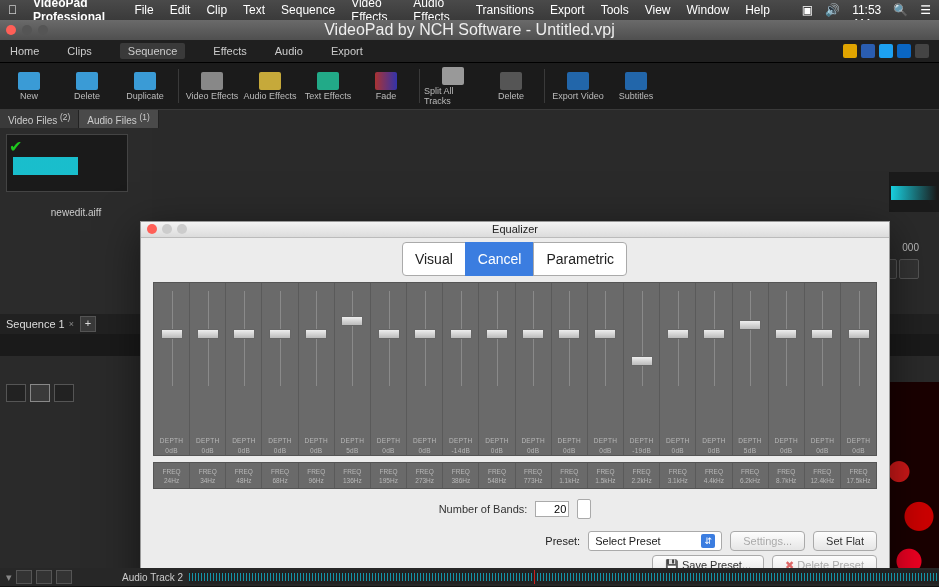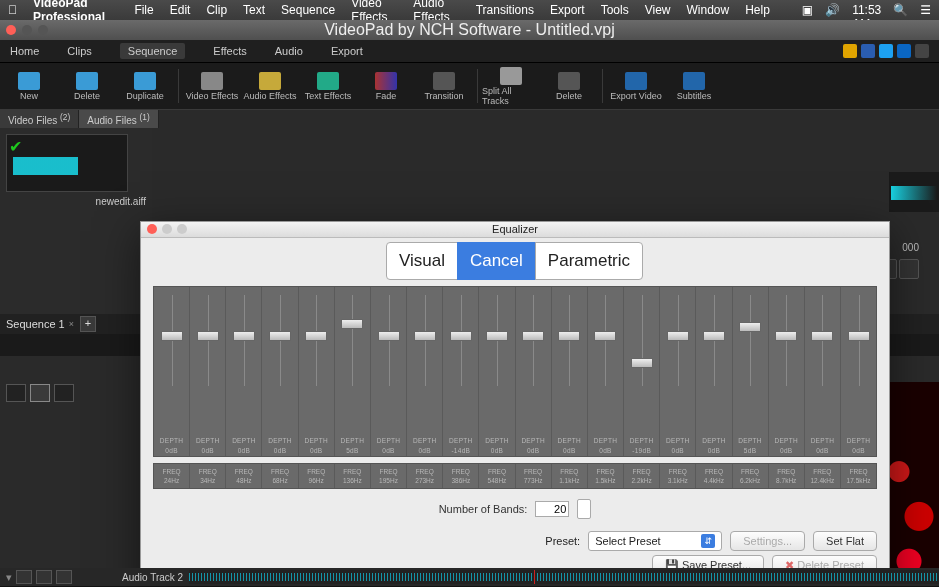--- a/index.html
+++ b/index.html
@@ -22,27 +22,27 @@
 .toolbtn.grey .ic{background:#555}
 .toolbtn.vsep{width:1px;background:#3a3a3a;height:34px;margin:0 4px}
 .tabs{height:18px;background:#2a2a2a;display:flex;align-items:center;font-size:10px}
 .tabs .tab{padding:2px 8px;background:#3a3a3a;border-right:1px solid #222;color:#ccc}
 .tabs .tab.active{background:#4a4a4a}
 .mainarea{position:relative;height:440px;background:#2a2a2a}
 .clippanel{position:absolute;left:0;top:0;width:140px;height:180px;background:#2b2b2b;padding:6px}
 .clipthumb{width:120px;height:56px;background:#1a1a1a;border:1px solid #444;position:relative}
 .clipthumb .chk{position:absolute;left:2px;top:2px;color:#1ec81e;font-size:16px}
 .clipthumb .wav{position:absolute;left:6px;right:6px;top:22px;height:18px;background:linear-gradient(90deg,#19d0e0 0%,#19d0e0 60%,transparent 60%);opacity:.9}
-.clipname{text-align:right;color:#ccc;font-size:10px;margin-top:4px}
+.clipname{text-align:center;color:#ccc;font-size:10px;margin-top:15px}
 .modal{position:absolute;left:140px;top:93px;width:748px;height:388px;background:#ececec;border:1px solid #999;box-shadow:0 10px 40px rgba(0,0,0,.5);color:#222;display:flex;flex-direction:column}
 .modal .mtitle{height:18px;display:flex;align-items:center;justify-content:center;background:linear-gradient(#f4f4f4,#dcdcdc);font-size:11px;position:relative;border-bottom:1px solid #bbb}
 .modal .mdots{position:absolute;left:6px;display:flex;gap:5px}
 .modal .mdots .dot{width:10px;height:10px}
 .segctrl{display:flex;justify-content:center;margin:4px 0 6px}
-.segctrl .seg{border:1px solid #aaa;padding:8px 12px;font-size:17px;background:#fff;margin-left:-1px}
+.segctrl .seg{border:1px solid #aaa;padding:8px 12px;font-size:14px;background:#fff;margin-left:-1px}
 .segctrl .seg:first-child{border-radius:4px 0 0 4px}
 .segctrl .seg:last-child{border-radius:0 4px 4px 0}
 .segctrl .seg.active{background:#3b7de0;color:#fff;border-color:#3b7de0}
 .eqpanel{margin:0 12px;height:210px;background:#6a6a6a;border:1px solid #555;display:flex}
 .band{flex:1;border-right:1px solid #5a5a5a;display:flex;flex-direction:column;align-items:center;position:relative}
 .band:last-child{border-right:none}
 .track{flex:1;width:100%;position:relative;padding-top:6px}
 .track .rail{position:absolute;left:50%;top:8px;bottom:50px;width:1px;background:#8a8a8a}
 .track .thumb{position:absolute;left:50%;transform:translateX(-50%);width:20px;height:8px;background:linear-gradient(#eee,#bbb);border:1px solid #666;border-radius:1px}
 .labels{text-align:center;color:#b8b8b8;font-size:6.5px;line-height:1.5;letter-spacing:.3px}
@@ -162,24 +162,20 @@
       <span>Audio Effects</span>
     </div>
   <div class="toolbtn">
       <div class="ic" style="background:#2a8"></div>
       <span>Text Effects</span>
     </div>
   <div class="toolbtn">
       <div class="ic" style="background:linear-gradient(90deg,#a33,#33a)"></div>
       <span>Fade</span>
     </div>
-  <div class="toolbtn grey">
-      <div class="ic"></div>
-      <span>Transition</span>
-    </div>
   <div class="toolbtn vsep"></div>
   <div class="toolbtn">
       <div class="ic" style="background:#999"></div>
       <span>Split All Tracks</span>
     </div>
   <div class="toolbtn grey">
       <div class="ic"></div>
       <span>Delete</span>
     </div>
   <div class="toolbtn vsep"></div>

